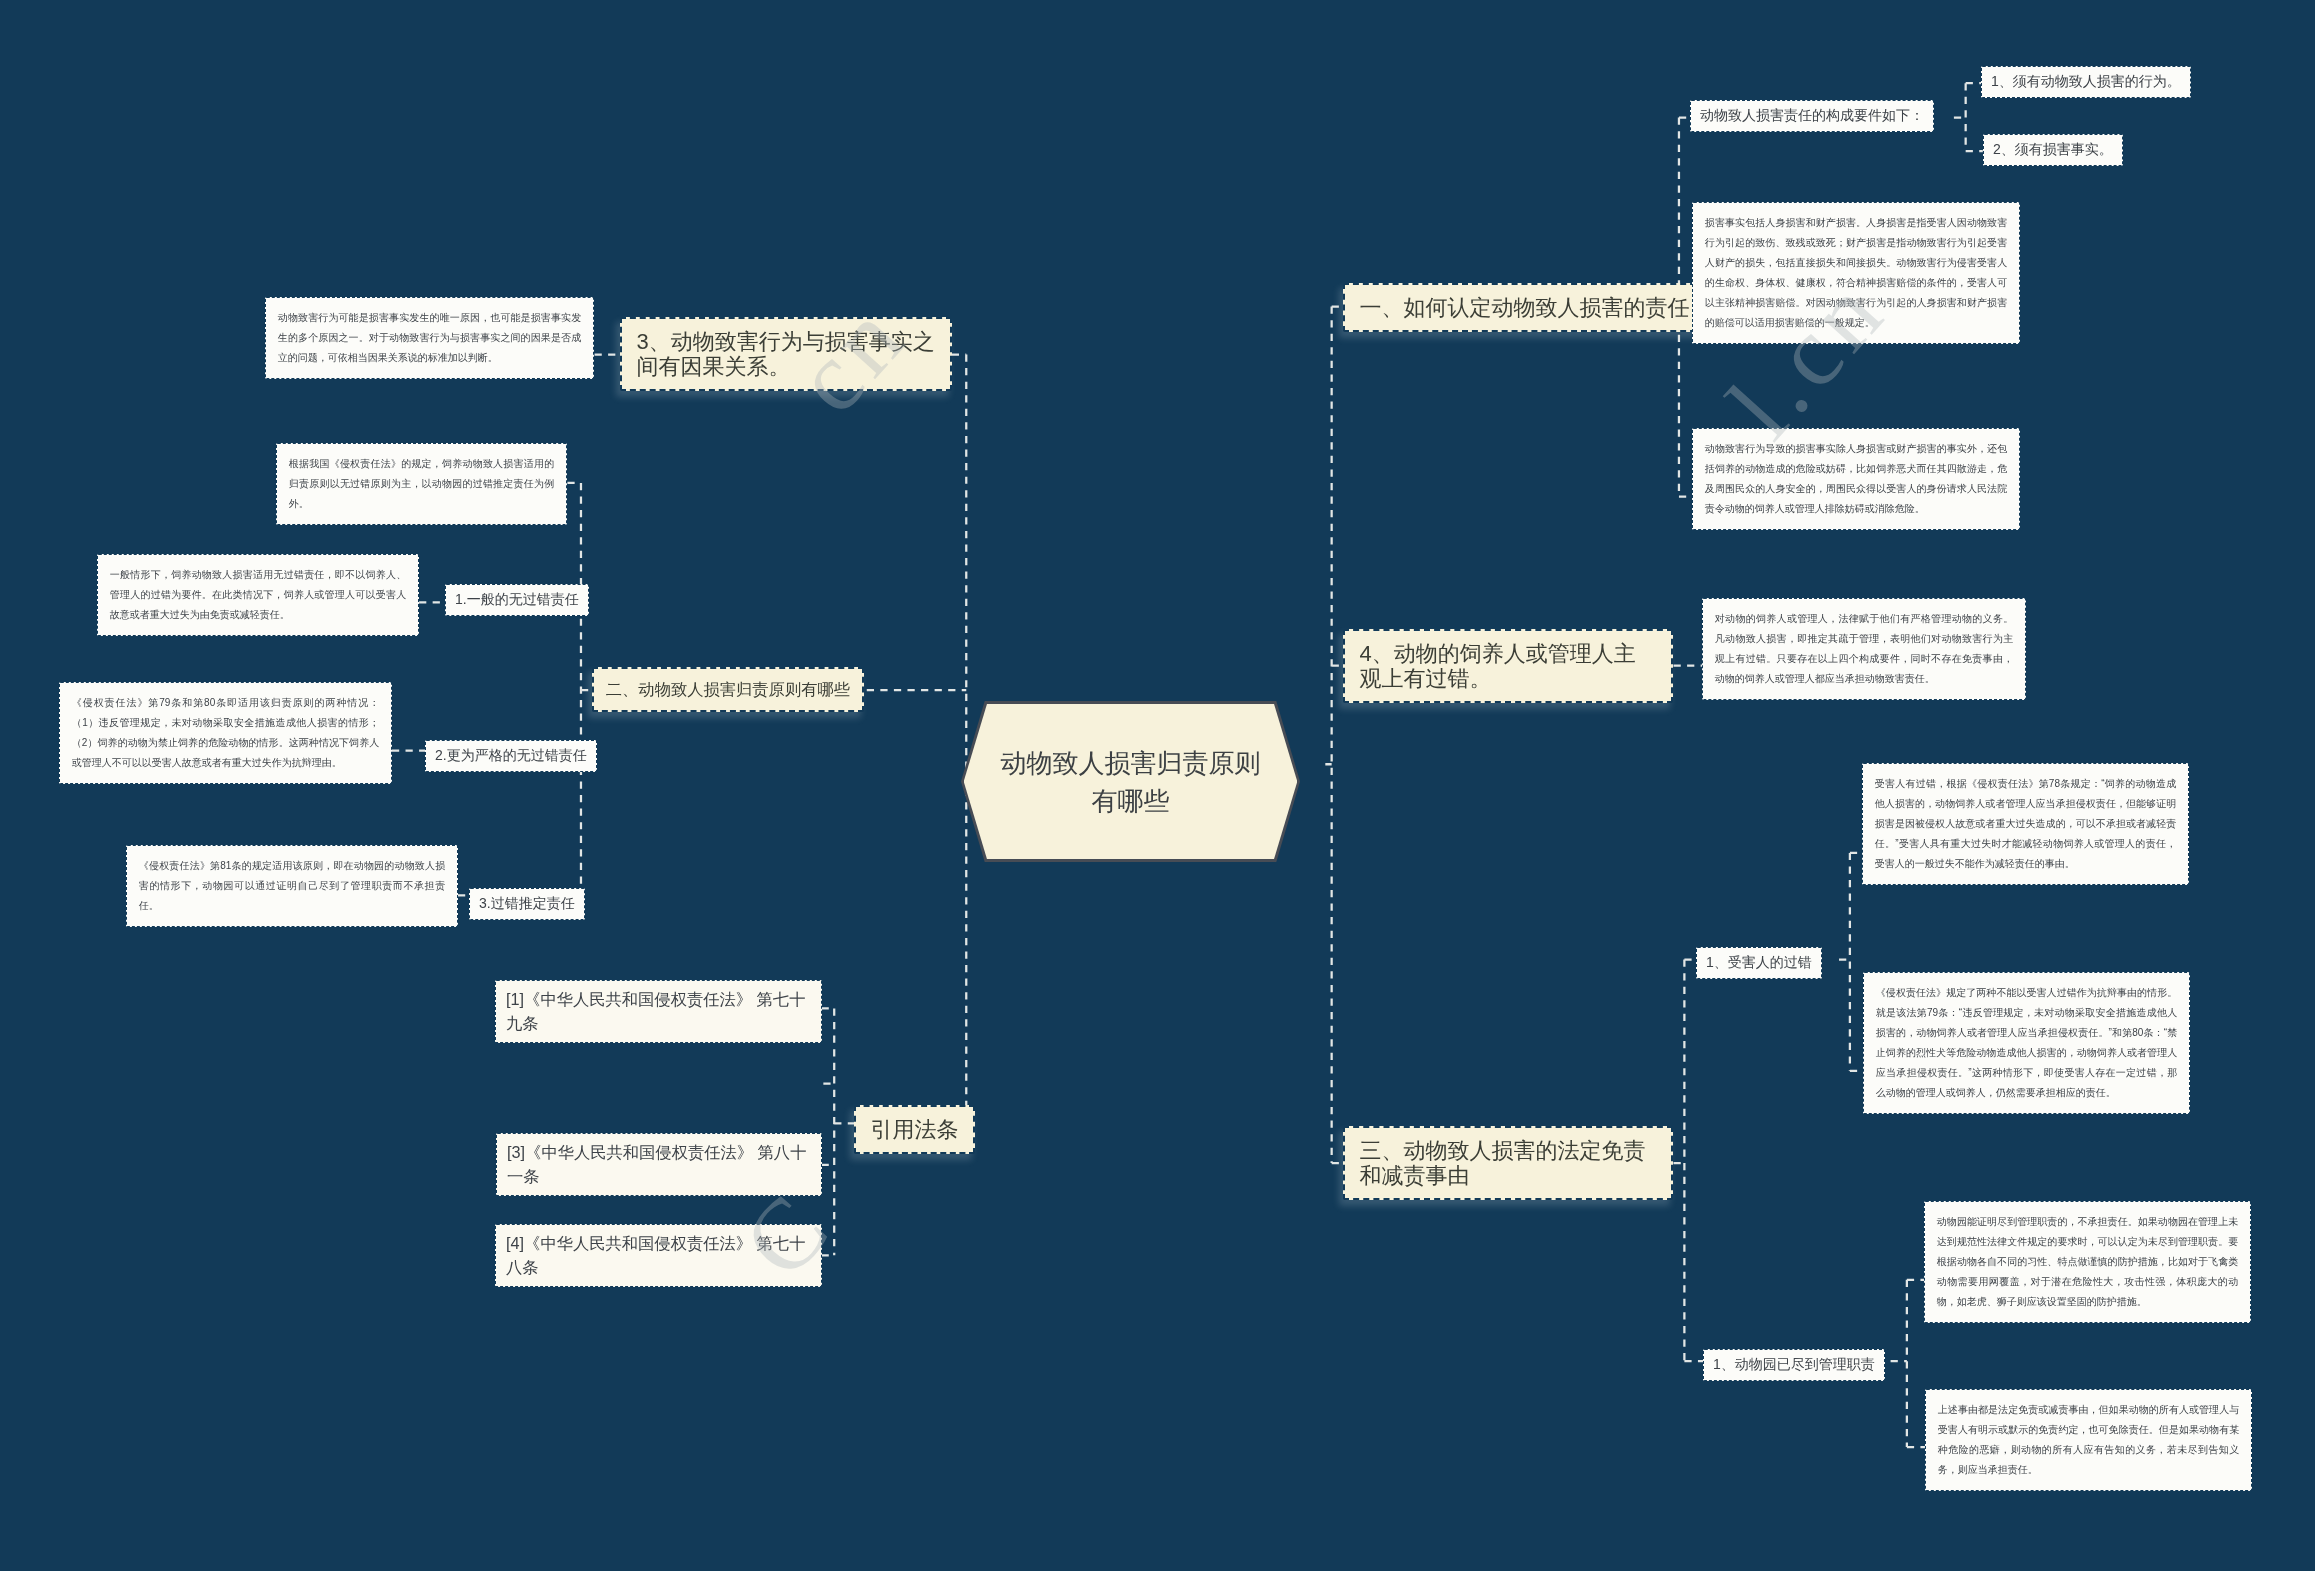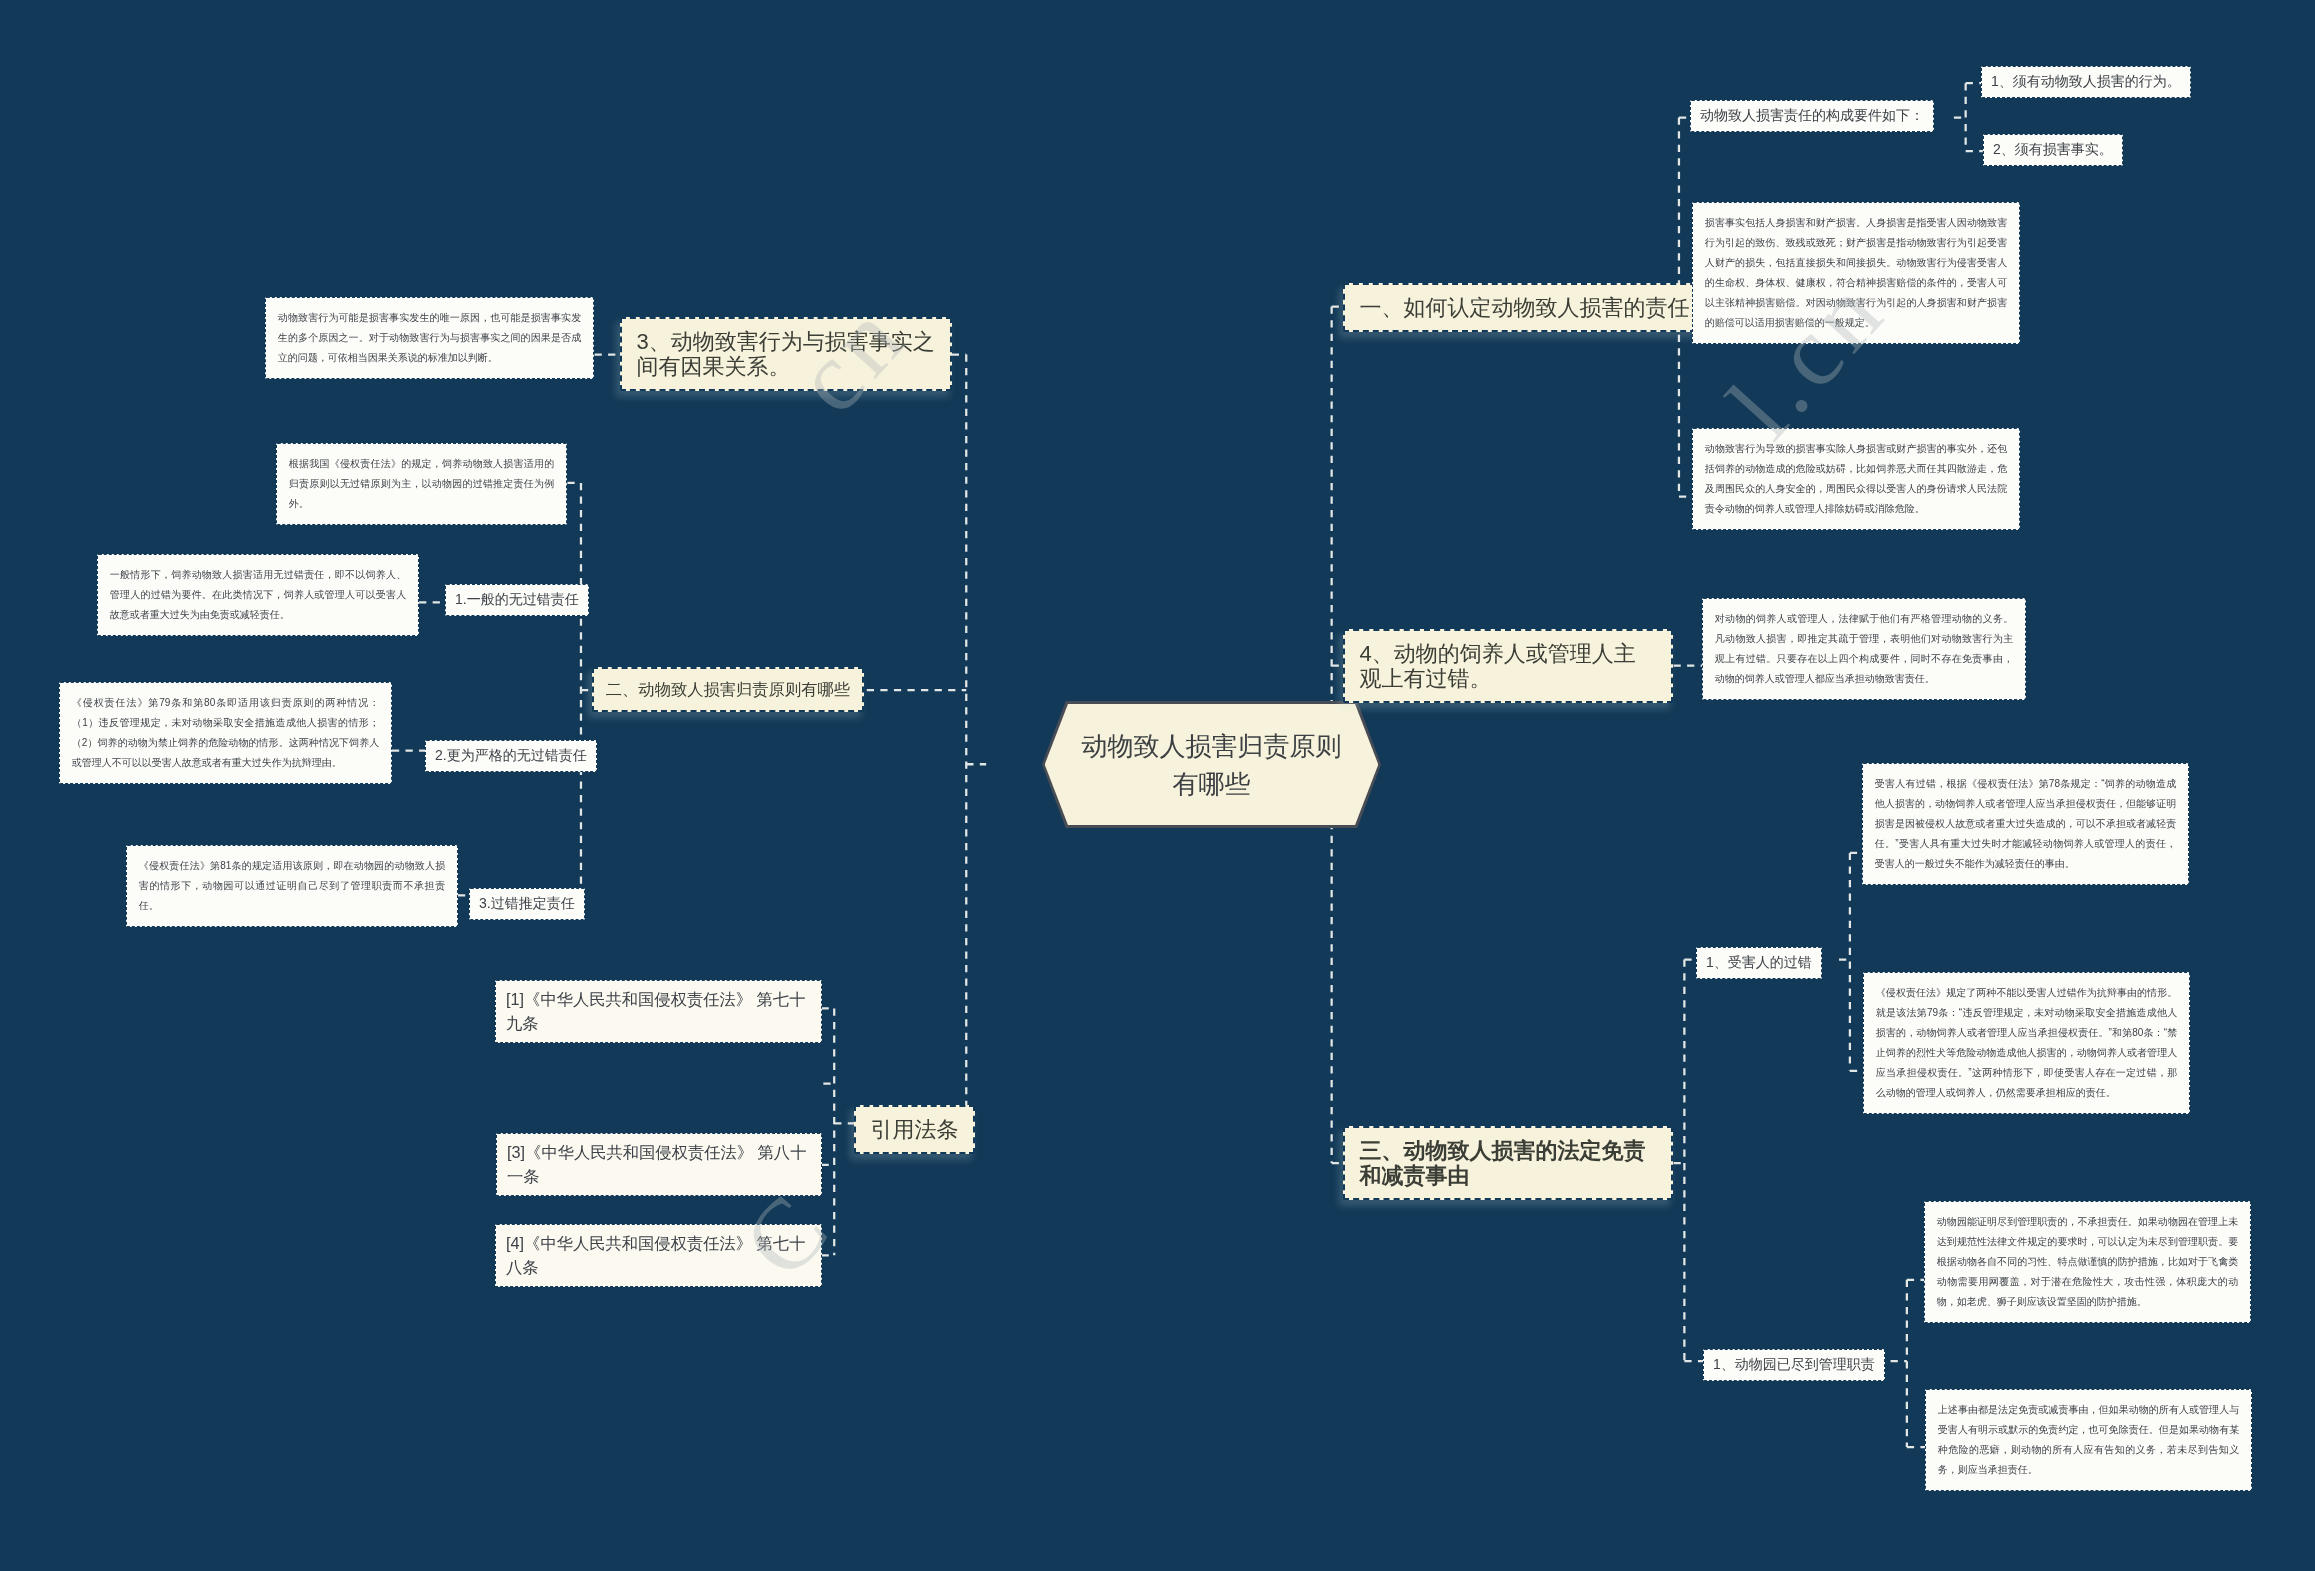--- a/index.html
+++ b/index.html
@@ -71,21 +71,21 @@
       M1465 845H1472 M1472 339V1286
       M1472 339H1485 M1472 736H1485 M1472 1286H1485
       M1838 339H1856 M1856 130V549 M1856 130H1868 M1856 334H1870 M1856 549H1870
       M2160 130H2173 M2173 92V167 M2173 92H2190 M2173 167H2192
       M1850 736H1882
       M1850 1286H1862 M1862 1061V1505 M1862 1061H1875 M1862 1505H1883
       M2033 1061H2045 M2045 943V1184 M2045 943H2058 M2045 1184H2059
       M2090 1505H2108 M2108 1415V1600 M2108 1415H2127 M2108 1600H2128"></path>
   </svg>
 
-  <div class="hex-out" style="left:1042px;top:701px;width:339px;height:127px;">
+  <div class="hex-out" style="left:961px;top:701px;width:339px;height:161px;">
     <div class="hex-in">动物致人损害归责原则有哪些</div>
   </div>
 
   <div class="node para" style="left:265px;top:297px;width:329px;">动物致害行为可能是损害事实发生的唯一原因，也可能是损害事实发生的多个原因之一。对于动物致害行为与损害事实之间的因果是否成立的问题，可依相当因果关系说的标准加以判断。</div>
 
   <div class="node head head-wrap" style="left:620px;top:317px;width:332px;">3、动物致害行为与损害事实之间有因果关系。</div>
 
   <div class="node para" style="left:276px;top:443px;width:291px;">根据我国《侵权责任法》的规定，饲养动物致人损害适用的归责原则以无过错原则为主，以动物园的过错推定责任为例外。</div>
 
   <div class="node para" style="left:97px;top:554px;width:322px;">一般情形下，饲养动物致人损害适用无过错责任，即不以饲养人、管理人的过错为要件。在此类情况下，饲养人或管理人可以受害人故意或者重大过失为由免责或减轻责任。</div>
@@ -120,21 +120,21 @@
   <div class="node label-s" style="left:1983px;top:134px;">2、须有损害事实。</div>
 
   <div class="node para" style="left:1692px;top:202px;width:328px;">损害事实包括人身损害和财产损害。人身损害是指受害人因动物致害行为引起的致伤、致残或致死；财产损害是指动物致害行为引起受害人财产的损失，包括直接损失和间接损失。动物致害行为侵害受害人的生命权、身体权、健康权，符合精神损害赔偿的条件的，受害人可以主张精神损害赔偿。对因动物致害行为引起的人身损害和财产损害的赔偿可以适用损害赔偿的一般规定。</div>
 
   <div class="node para" style="left:1692px;top:428px;width:328px;">动物致害行为导致的损害事实除人身损害或财产损害的事实外，还包括饲养的动物造成的危险或妨碍，比如饲养恶犬而任其四散游走，危及周围民众的人身安全的，周围民众得以受害人的身份请求人民法院责令动物的饲养人或管理人排除妨碍或消除危险。</div>
 
   <div class="node head head-wrap" style="left:1343px;top:629px;width:330px;">4、动物的饲养人或管理人主观上有过错。</div>
 
   <div class="node para" style="left:1702px;top:598px;width:324px;">对动物的饲养人或管理人，法律赋于他们有严格管理动物的义务。凡动物致人损害，即推定其疏于管理，表明他们对动物致害行为主观上有过错。只要存在以上四个构成要件，同时不存在免责事由，动物的饲养人或管理人都应当承担动物致害责任。</div>
 
-  <div class="node head head-wrap" style="left:1343px;top:1126px;width:330px;font-weight:bold;">三、动物致人损害的法定免责和减责事由</div>
+  <div class="node head head-wrap" style="left:1343px;top:1126px;width:330px;">三、动物致人损害的法定免责和减责事由</div>
 
   <div class="node label-s" style="left:1696px;top:947px;">1、受害人的过错</div>
 
   <div class="node para" style="left:1862px;top:763px;width:327px;">受害人有过错，根据《侵权责任法》第78条规定：“饲养的动物造成他人损害的，动物饲养人或者管理人应当承担侵权责任，但能够证明损害是因被侵权人故意或者重大过失造成的，可以不承担或者减轻责任。”受害人具有重大过失时才能减轻动物饲养人或管理人的责任，受害人的一般过失不能作为减轻责任的事由。</div>
 
   <div class="node para" style="left:1863px;top:972px;width:327px;">《侵权责任法》规定了两种不能以受害人过错作为抗辩事由的情形。就是该法第79条：“违反管理规定，未对动物采取安全措施造成他人损害的，动物饲养人或者管理人应当承担侵权责任。”和第80条：“禁止饲养的烈性犬等危险动物造成他人损害的，动物饲养人或者管理人应当承担侵权责任。”这两种情形下，即使受害人存在一定过错，那么动物的管理人或饲养人，仍然需要承担相应的责任。</div>
 
   <div class="node label-s" style="left:1703px;top:1349px;">1、动物园已尽到管理职责</div>
 
   <div class="node para" style="left:1924px;top:1201px;width:327px;">动物园能证明尽到管理职责的，不承担责任。如果动物园在管理上未达到规范性法律文件规定的要求时，可以认定为未尽到管理职责。要根据动物各自不同的习性、特点做谨慎的防护措施，比如对于飞禽类动物需要用网覆盖，对于潜在危险性大，攻击性强，体积庞大的动物，如老虎、狮子则应该设置坚固的防护措施。</div>

